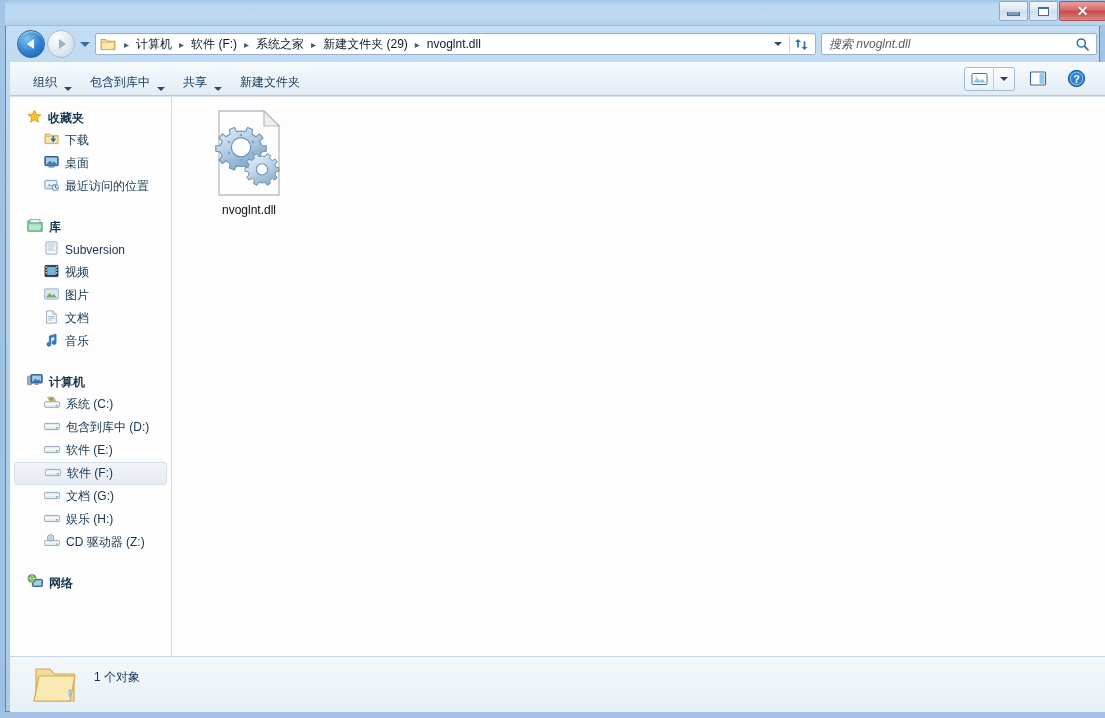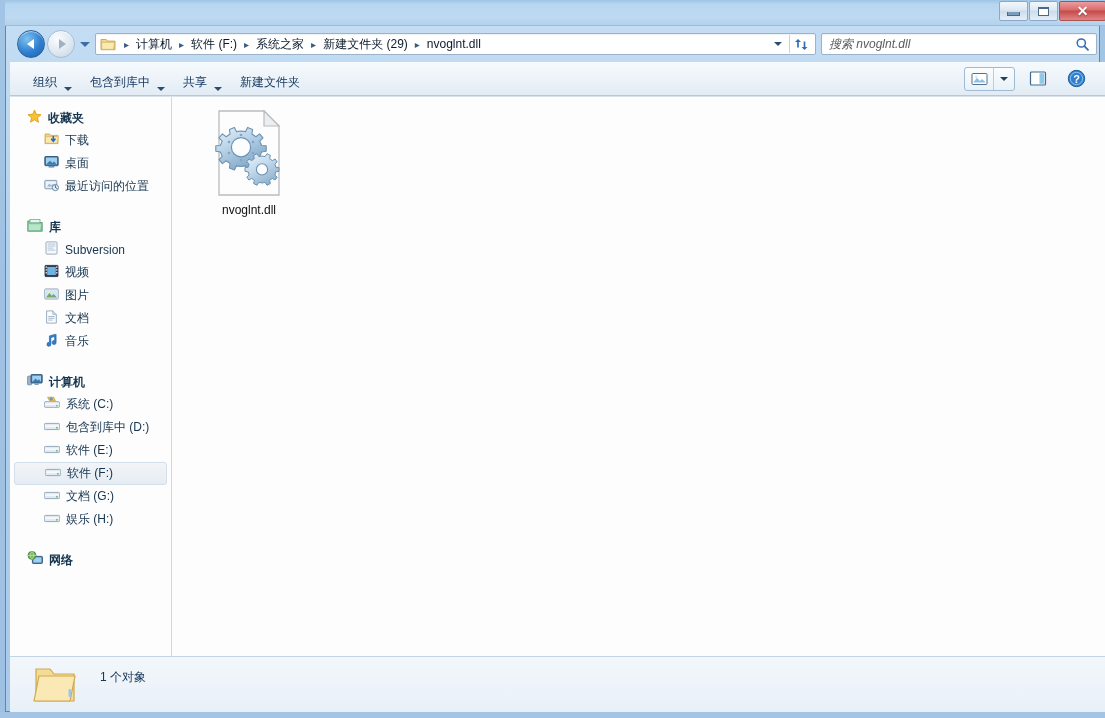--- a/index.html
+++ b/index.html
@@ -371,21 +371,21 @@
     width: 1095px;
     height: 56px;
     background: linear-gradient(180deg, #f3f7fb 0%, #e8f0f7 100%);
     border-top: 1px solid #c3d5e5;
     box-sizing: border-box;
     display: flex;
     align-items: center;
   }
   .status-ico { margin-left: 22px; flex: none; display: flex; }
   .status-text {
-    margin-left: 22px;
+    margin-left: 16px;
     font-size: 12px;
     color: #16355a;
     margin-bottom: 14px;
   }
 </style>
 </head>
 <body>
 
 <div class="window">
   <div class="frame-outline"></div>
@@ -692,20 +692,32 @@
         <div class="nav-item">
           <span>
             <svg width="16" height="14" viewBox="0 0 16 14">
               <path d="M1.6 4.4 h12.8 a1.4 1.4 0 0 1 1.4 1.4 v3.4 a1.4 1.4 0 0 1 -1.4 1.4 H1.6 a1.4 1.4 0 0 1 -1.4 -1.4 V5.8 a1.4 1.4 0 0 1 1.4 -1.4 z" fill="#e3eaf1" stroke="#8ba0b4" stroke-width="0.9"></path>
               <rect x="1.4" y="6.3" width="13.2" height="1.7" fill="#f7fafc"></rect>
               <circle cx="12.9" cy="8.8" r="0.95" fill="#6fc06f"></circle>
             </svg>
           </span>
           <span class="lbl">娱乐 (H:)</span>
         </div>
+        <div class="nav-item">
+          <span>
+            <svg width="16" height="14" viewBox="0 0 16 14">
+              <path d="M1.6 6.4 h12.8 a1.3 1.3 0 0 1 1.3 1.3 v2.6 a1.3 1.3 0 0 1 -1.3 1.3 H1.6 a1.3 1.3 0 0 1 -1.3 -1.3 V7.7 a1.3 1.3 0 0 1 1.3 -1.3 z" fill="#dfe7ef" stroke="#8ba0b4" stroke-width="0.8"></path>
+              <rect x="1.4" y="7.9" width="13.2" height="1.4" fill="#f7fafc"></rect>
+              <circle cx="12.9" cy="10.2" r="0.85" fill="#6fc06f"></circle>
+              <circle cx="6.6" cy="3.8" r="3.2" fill="#cfe2f2" stroke="#7a93aa" stroke-width="0.8"></circle>
+              <circle cx="6.6" cy="3.8" r="0.95" fill="#ffffff" stroke="#7a93aa" stroke-width="0.6"></circle>
+            </svg>
+          </span>
+          <span class="lbl">CD 驱动器 (Z:)</span>
+        </div>
       </div>
 
       <div class="nav-gap"></div>
 
       <div class="nav-group">
         <div class="nav-head">
           <span>
             <svg width="16" height="15" viewBox="0 0 16 15">
               <rect x="5.4" y="5.4" width="10" height="7" rx="0.7" fill="#4a79a8" stroke="#2e5478" stroke-width="0.9"></rect>
               <rect x="6.4" y="6.3" width="8" height="5.2" fill="#9fd0f0"></rect>

